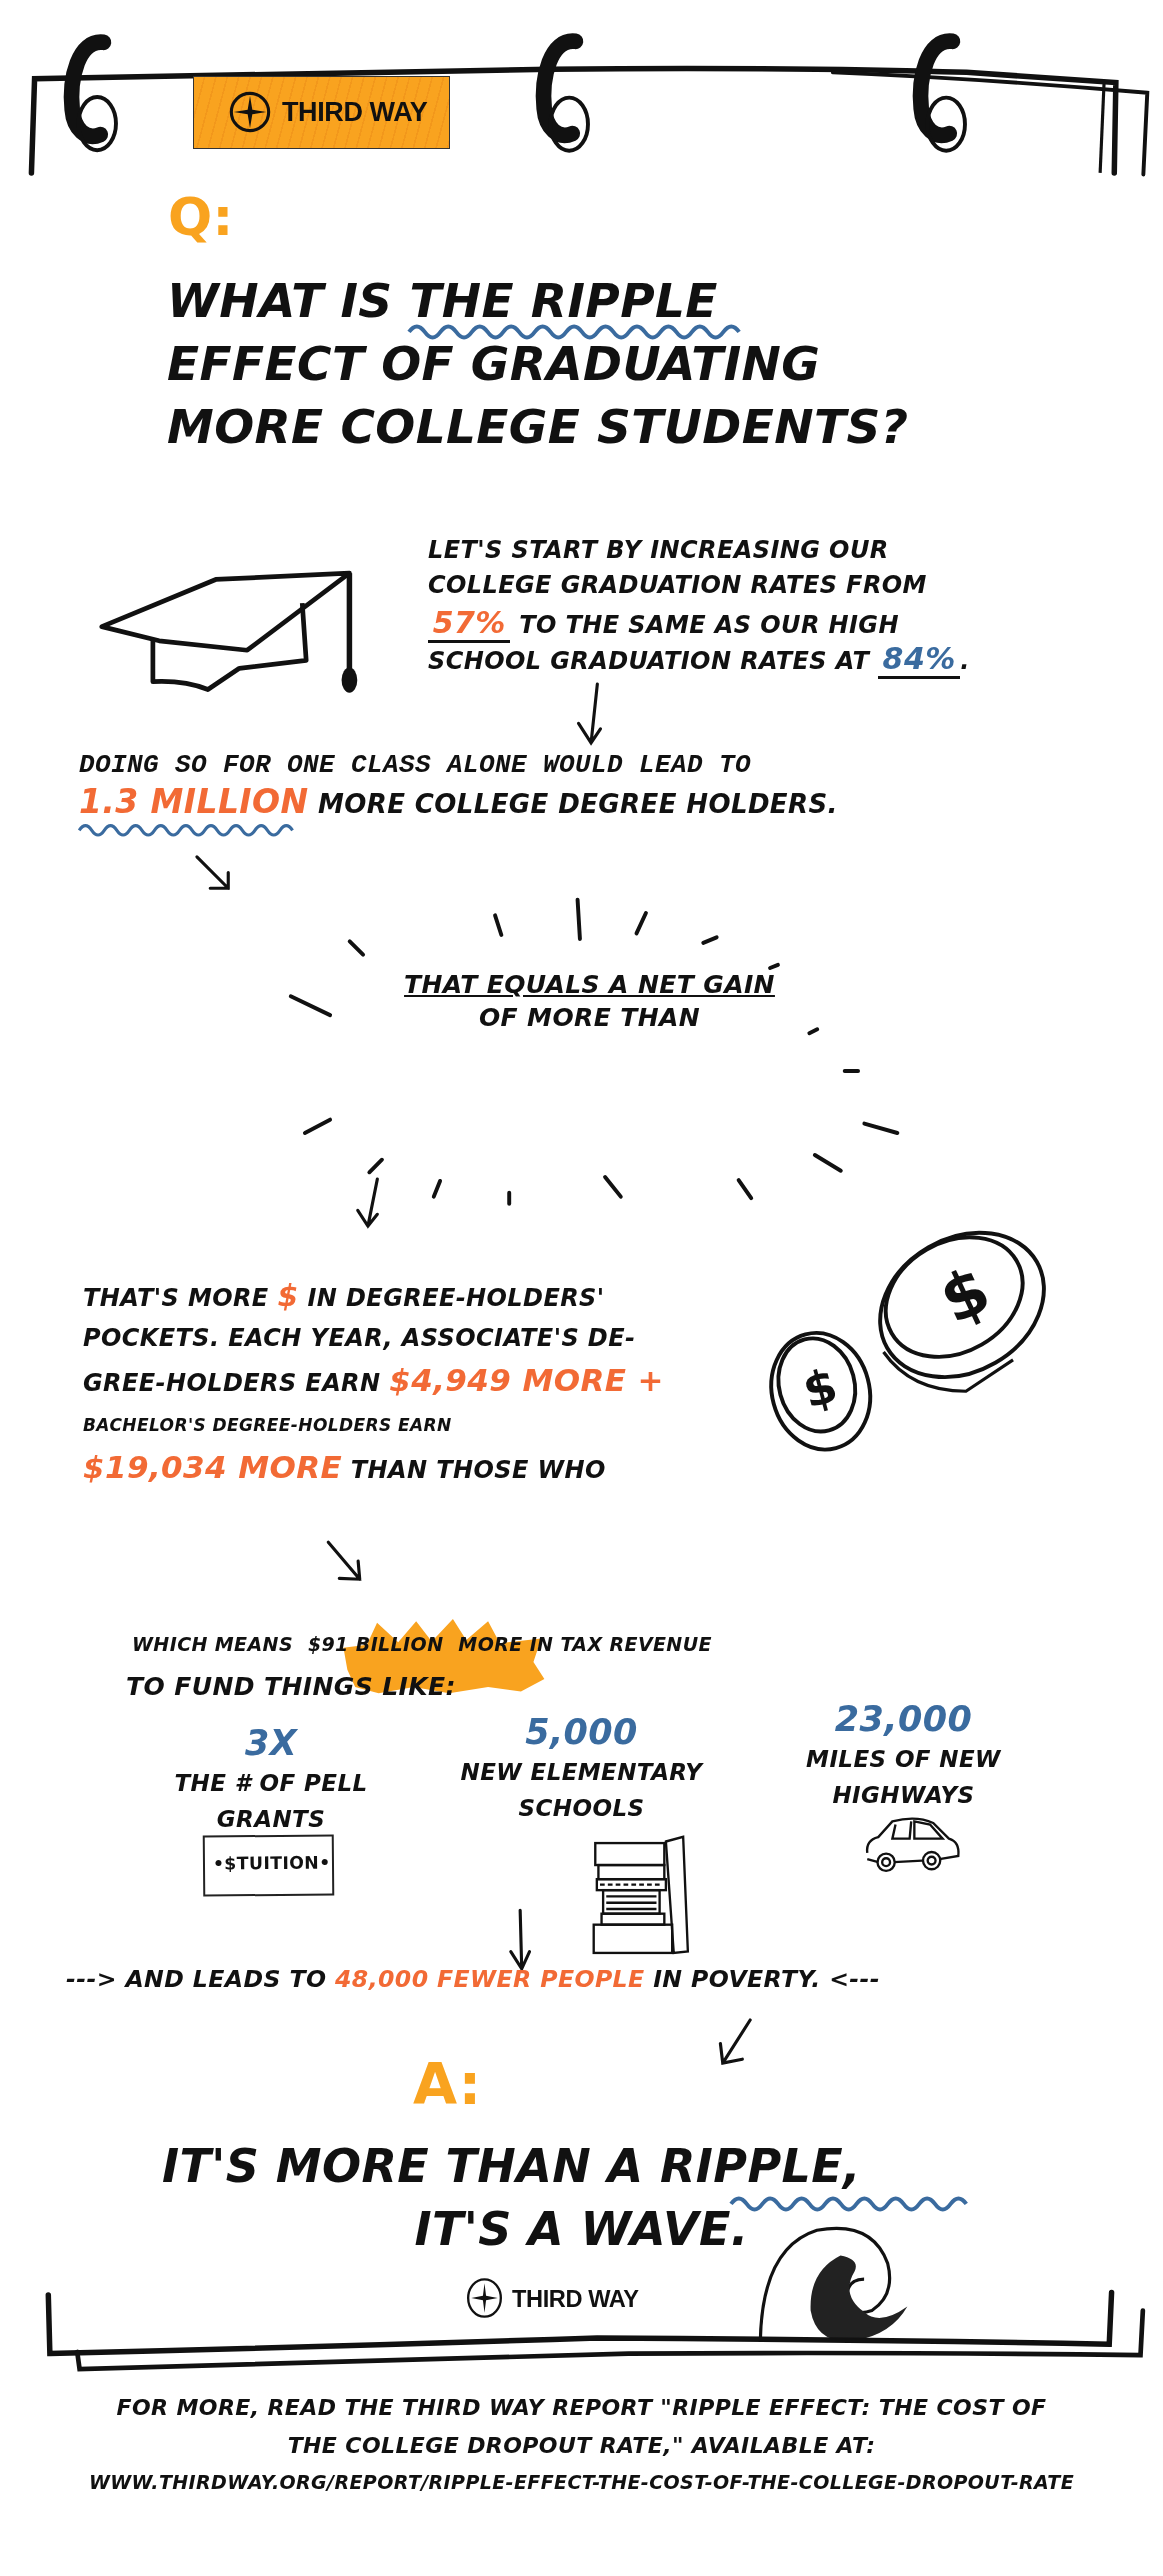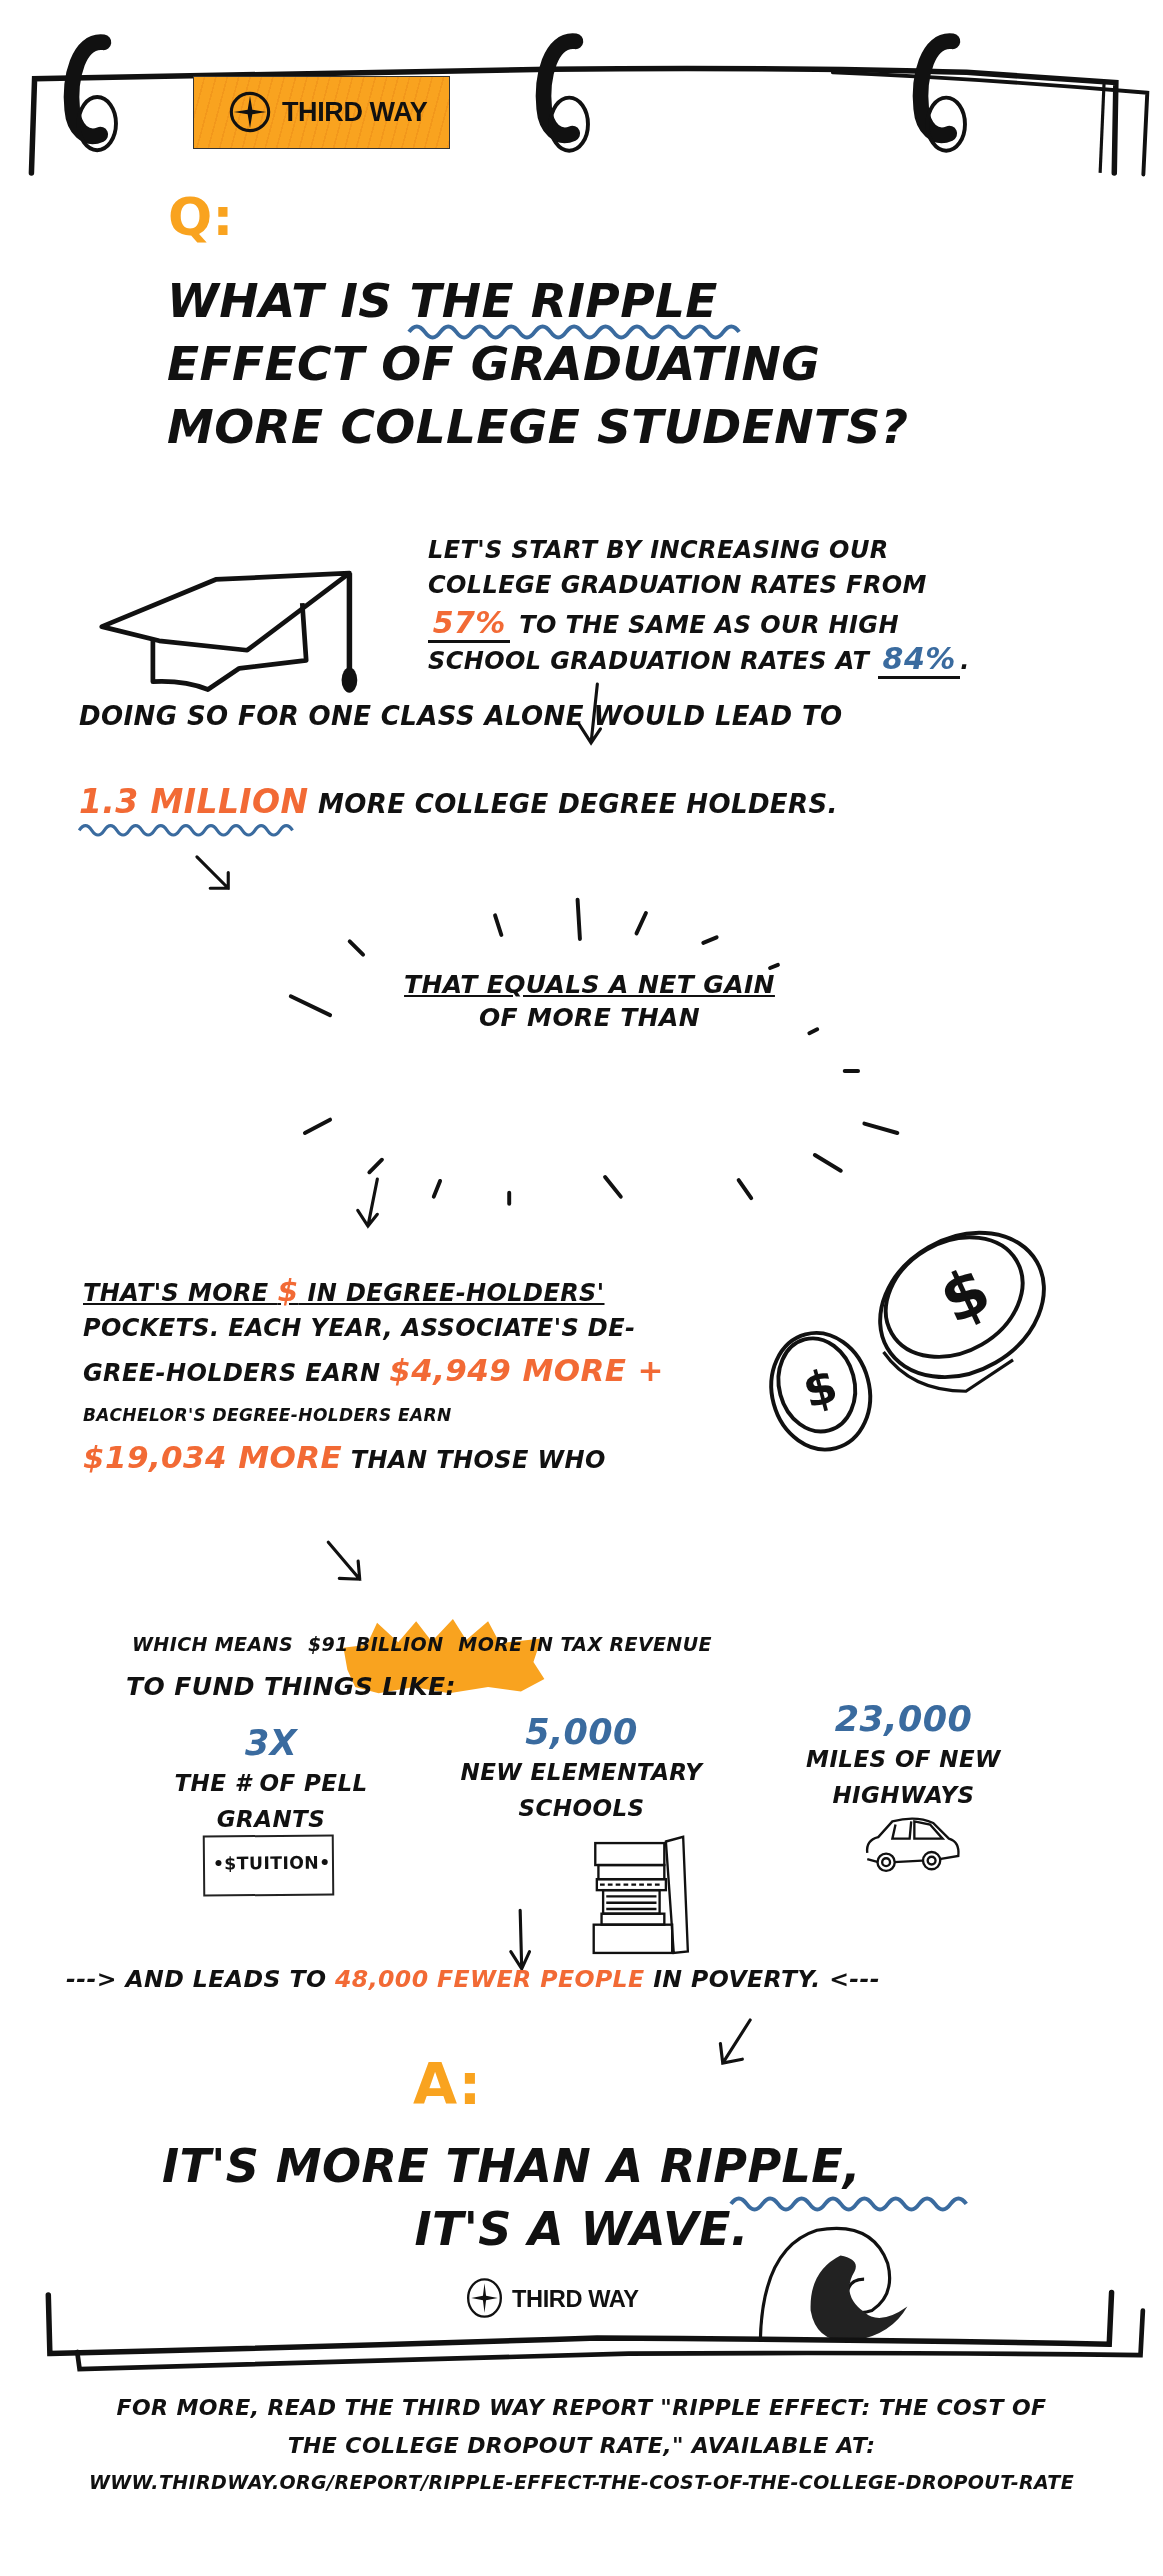--- a/index.html
+++ b/index.html
@@ -71,21 +71,21 @@
   <span class="orange" style="font-size:30px;border-bottom:3.1px solid #111;padding:0 4.7px;">57%</span><span> TO THE SAME AS OUR HIGH</span>
 </div>
 <div class="abs hand line" style="left:428px;top:641px;font-size:24px;">
   <span>SCHOOL GRADUATION RATES AT </span><span class="blue" style="font-size:30px;border-bottom:3.1px solid #111;padding:0 4.7px;">84%</span><span>.</span>
 </div>
 
 <svg width="47" height="71" style="left:566px;top:680px;" viewBox="0 0 60 90">
   <path d="M40 5 L32 80 M16 55 L32 80 L44 62" fill="none" stroke="#111" stroke-width="4" stroke-linecap="round"></path>
 </svg>
 
-<div class="abs hand line" style="left:79px;top:701px;font-size:26px;">DOING SO FOR ONE CLASS ALONE WOULD LEAD TO</div>
+<div class="abs hand line" style="left:79px;top:750px;font-size:26px;font-family:Liberation Mono, monospace;">DOING SO FOR ONE CLASS ALONE WOULD LEAD TO</div>
 <div class="abs hand line" style="left:79px;top:782px;font-size:26px;">
   <span class="orange" style="font-size:33px;">1.3 MILLION</span><span> MORE COLLEGE DEGREE HOLDERS.</span>
 </div>
 <svg width="220" height="15.7" style="left:79px;top:824px;" viewBox="0 0 280 20">
   <path d="M0 8 q8 -12 16 0 t16 0 t16 0 t16 0 t16 0 t16 0 t16 0 t16 0 t16 0 t16 0 t16 0 t16 0 t16 0 t16 0 t16 0 t16 0 t16 0" fill="none" stroke="#3A6B9F" stroke-width="4"></path>
 </svg>
 
 <svg width="47" height="47" style="left:193px;top:853px;" viewBox="0 0 60 60">
   <path d="M5 5 L45 45 M22 45 L45 45 L45 25" fill="none" stroke="#111" stroke-width="4" stroke-linecap="round"></path>
 </svg>
@@ -114,21 +114,21 @@
 <div class="abs hand center" style="left:291px;top:968px;width:597px;">
   <div class="line" style="font-size:25px;line-height:33px;text-decoration:underline;">THAT EQUALS A NET GAIN</div>
   <div class="line" style="font-size:25px;line-height:33px;">OF MORE THAN</div>
 </div>
 
 <svg width="47" height="63" style="left:346px;top:1175px;" viewBox="0 0 60 80">
   <path d="M40 5 L28 65 M15 45 L28 65 L40 50" fill="none" stroke="#111" stroke-width="4" stroke-linecap="round"></path>
 </svg>
 
 <div class="abs hand" style="left:83px;top:1277px;">
-  <div class="line" style="font-size:24px;line-height:28px;text-decoration:underline;">
+  <div class="line" style="font-size:24px;line-height:38px;">
     <span>THAT'S MORE </span><span class="orange" style="font-size:30px;">$</span><span> IN DEGREE-HOLDERS'</span>
   </div>
   <div class="line" style="font-size:24px;line-height:42px;">POCKETS. EACH YEAR, ASSOCIATE'S DE-</div>
   <div class="line" style="font-size:24px;line-height:42px;">
     <span>GREE-HOLDERS EARN </span><span class="orange" style="font-size:31px;">$4,949 MORE +</span>
   </div>
   <div class="line" style="font-size:17px;line-height:42px;">BACHELOR'S DEGREE-HOLDERS EARN</div>
   <div class="line" style="font-size:24px;line-height:42px;">
     <span class="orange" style="font-size:31px;">$19,034 MORE</span><span> THAN THOSE WHO</span>
   </div>

